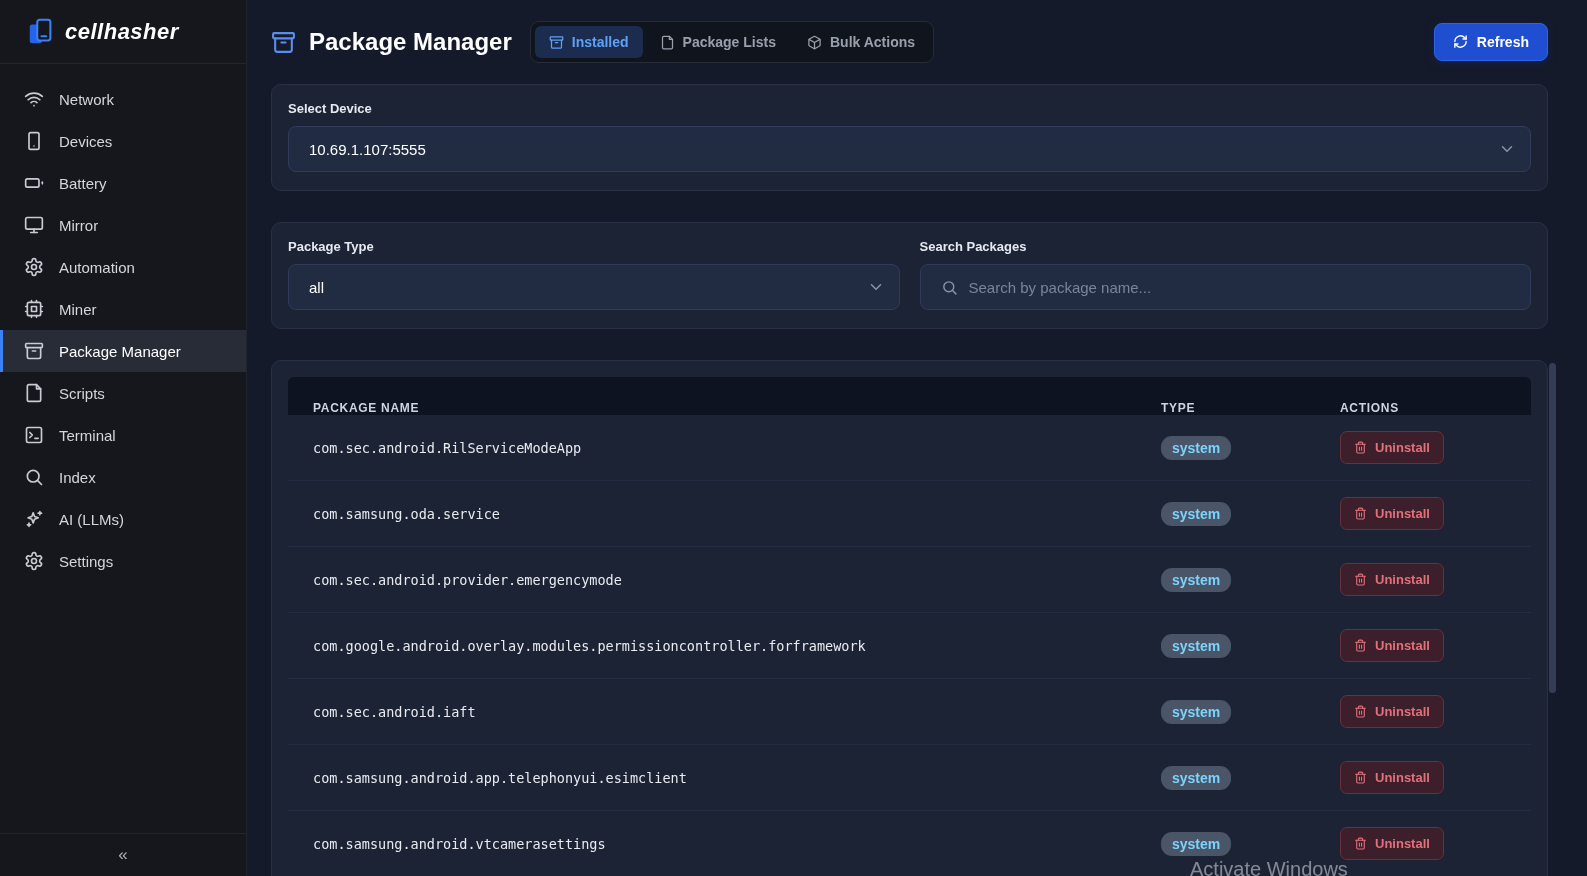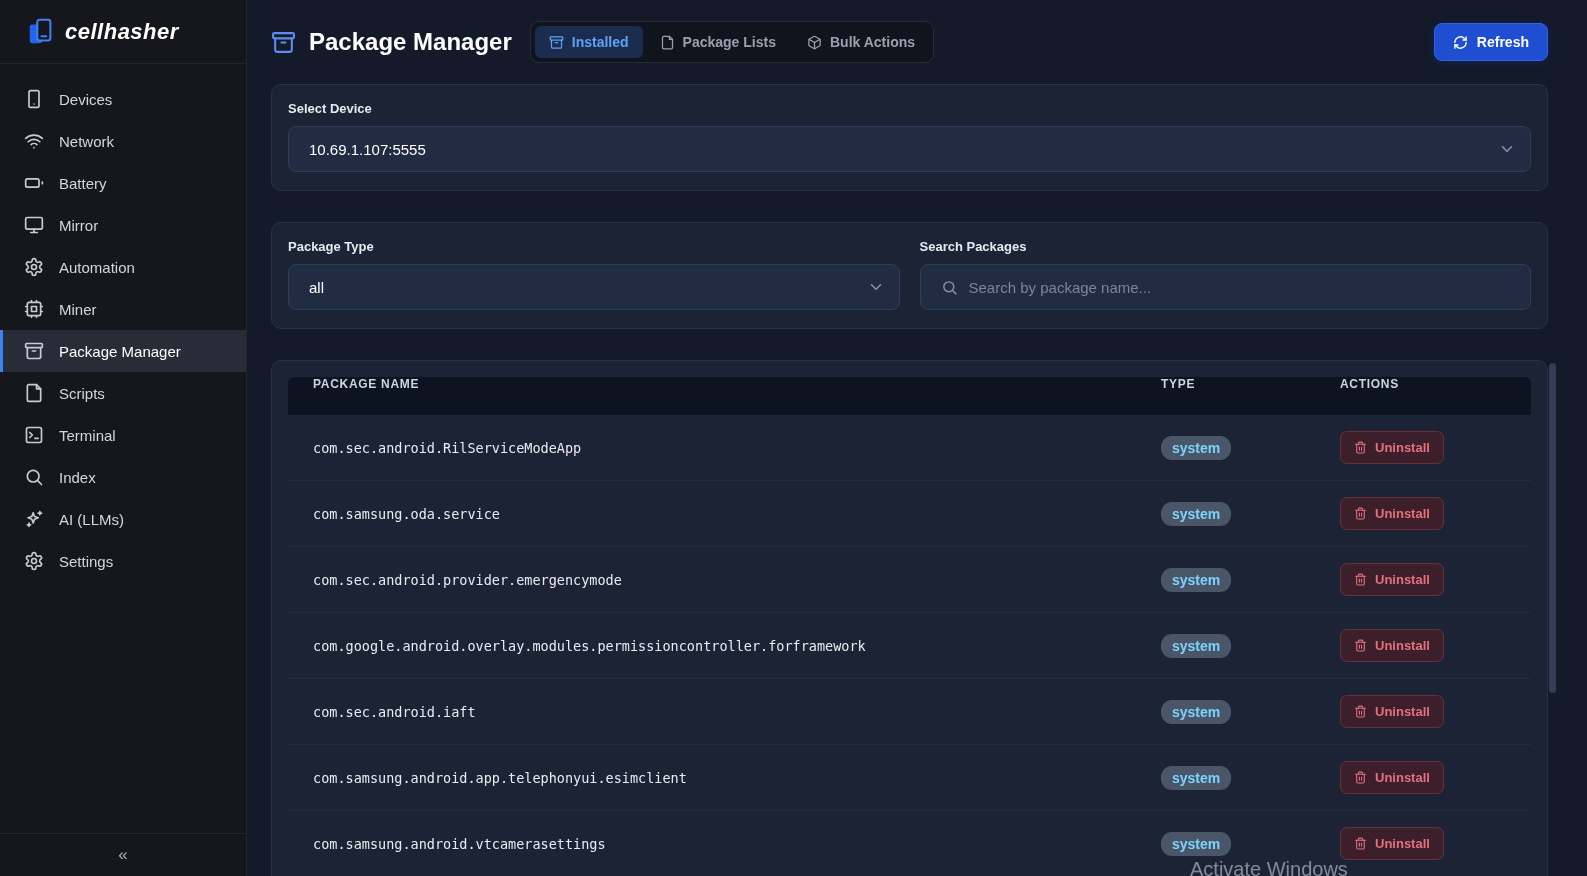--- a/index.html
+++ b/index.html
@@ -27,41 +27,41 @@
   .topbar{display:flex;align-items:center;margin-bottom:21px}
   .page-title{display:flex;align-items:center;gap:13px}
   .page-title .icon{width:25px;height:25px;color:#5b8def}
   .page-title h1{font-size:24px;font-weight:bold;color:#fff}
   .tabs{display:flex;gap:3px;background:#10141d;border:1px solid #262b37;border-radius:9px;
     padding:4px;margin-left:18px}
   .tab{display:flex;align-items:center;gap:8px;padding:8px 14px;border-radius:6px;
     font-size:14px;font-weight:bold;color:#99a0ac;cursor:pointer;white-space:nowrap}
   .tab .icon{width:15px;height:15px}
   .tab.active{background:#1b2c4e;color:#5fa1f6}
-  .refresh-btn{margin-left:auto;display:flex;align-items:center;gap:9px;background:#1f4ed0;
+  .refresh-btn{margin-left:auto;display:flex;gap:9px;background:#1f4ed0;
     border:1px solid #2f63e6;color:#fff;font-size:14px;font-weight:bold;font-family:inherit;
     padding:10px 18px;border-radius:8px;cursor:pointer;box-shadow:0 2px 8px rgba(20,40,120,.5)}
   .refresh-btn .icon{width:15px;height:15px}
 
   .card{background:#1c2335;border:1px solid #2a3147;border-radius:10px;
     padding:16px 16px 18px;margin-bottom:31px}
   .field-label{font-size:13px;font-weight:bold;color:#e6e9f0;margin-bottom:10px}
   .select,.search-box{height:46px;background:#212b42;border:1px solid #303c59;border-radius:8px;
     display:flex;align-items:center;padding:0 20px;font-size:15px;color:#fff;position:relative;cursor:pointer}
   .select .chev{position:absolute;right:14px;width:18px;height:18px;color:#8b93a7}
   .filters{display:grid;grid-template-columns:1fr 1fr;gap:20px}
   .search-box{cursor:text}
   .search-box .icon{width:17px;height:17px;color:#8b93a7;margin-right:11px;flex:none}
   .search-box input{flex:1;background:transparent;border:none;outline:none;color:#fff;
     font-size:15px;font-family:inherit}
   .search-box input::placeholder{color:#7b8498}
 
   
   .table-card{padding-bottom:0;margin-bottom:0;min-height:530px}
-  .t-head{display:flex;align-items:flex-start;height:38px;background:#0d1321;border-radius:6px 6px 0 0;
+  .t-head{display:flex;align-items:flex-end;height:38px;background:#0d1321;border-radius:6px 6px 0 0;
     font-size:12px;font-weight:bold;letter-spacing:.7px;color:#cdd4e0}
   .col-name{flex:1;padding:0 25px;min-width:0}
   .col-type{width:165px;flex:none}
   .col-actions{width:205px;flex:none;padding-left:14px}
   .t-row{display:flex;align-items:center;height:66px;border-bottom:1px solid #232c43}
   .pkg-name{font-family:"DejaVu Sans Mono",monospace;font-size:13.5px;color:#e9ebf0;white-space:nowrap}
   .badge{display:inline-block;background:#4a5568;color:#7dd3fc;font-size:14px;font-weight:bold;
     padding:4px 11px;border-radius:11px}
   .uninstall-btn{display:inline-flex;align-items:center;gap:8px;background:#3c1f2b;
     border:1px solid #69313c;color:#e2717c;font-size:13px;font-weight:bold;font-family:inherit;
@@ -86,36 +86,36 @@
           <rect x="12" y="3" width="14" height="22" rx="2.5" fill="#16171c" stroke="#3b82f6" stroke-width="2.2"></rect>
           <line x1="16.5" y1="20.5" x2="21.5" y2="20.5" stroke="#3b82f6" stroke-width="2.2" stroke-linecap="round"></line>
         </svg>
       </span>
       <span class="logo-text">cellhasher</span>
     </div>
     <nav class="nav">
         <div class="nav-item">
           <span class="icon">
             <svg viewBox="0 0 24 24" fill="none" stroke="currentColor" stroke-width="2" stroke-linecap="round" stroke-linejoin="round">
-              <rect x="6" y="2" width="12" height="20" rx="2"></rect>
-              <path d="M12 18h.01"></path>
-            </svg>
-          </span>
-          <span>Devices</span>
-        </div>
-        <div class="nav-item">
-          <span class="icon">
-            <svg viewBox="0 0 24 24" fill="none" stroke="currentColor" stroke-width="2" stroke-linecap="round" stroke-linejoin="round">
               <path d="M12 20h.01"></path>
               <path d="M5 12.9a10 10 0 0 1 14 0"></path>
               <path d="M8.5 16.4a5 5 0 0 1 7 0"></path>
               <path d="M2 8.8a15 15 0 0 1 20 0"></path>
             </svg>
           </span>
           <span>Network</span>
+        </div>
+        <div class="nav-item">
+          <span class="icon">
+            <svg viewBox="0 0 24 24" fill="none" stroke="currentColor" stroke-width="2" stroke-linecap="round" stroke-linejoin="round">
+              <rect x="6" y="2" width="12" height="20" rx="2"></rect>
+              <path d="M12 18h.01"></path>
+            </svg>
+          </span>
+          <span>Devices</span>
         </div>
         <div class="nav-item">
           <span class="icon">
             <svg viewBox="0 0 24 24" fill="none" stroke="currentColor" stroke-width="2" stroke-linecap="round" stroke-linejoin="round">
               <rect x="2" y="7" width="16" height="10" rx="2"></rect>
               <line x1="22" y1="11" x2="22" y2="13"></line>
             </svg>
           </span>
           <span>Battery</span>
         </div>

